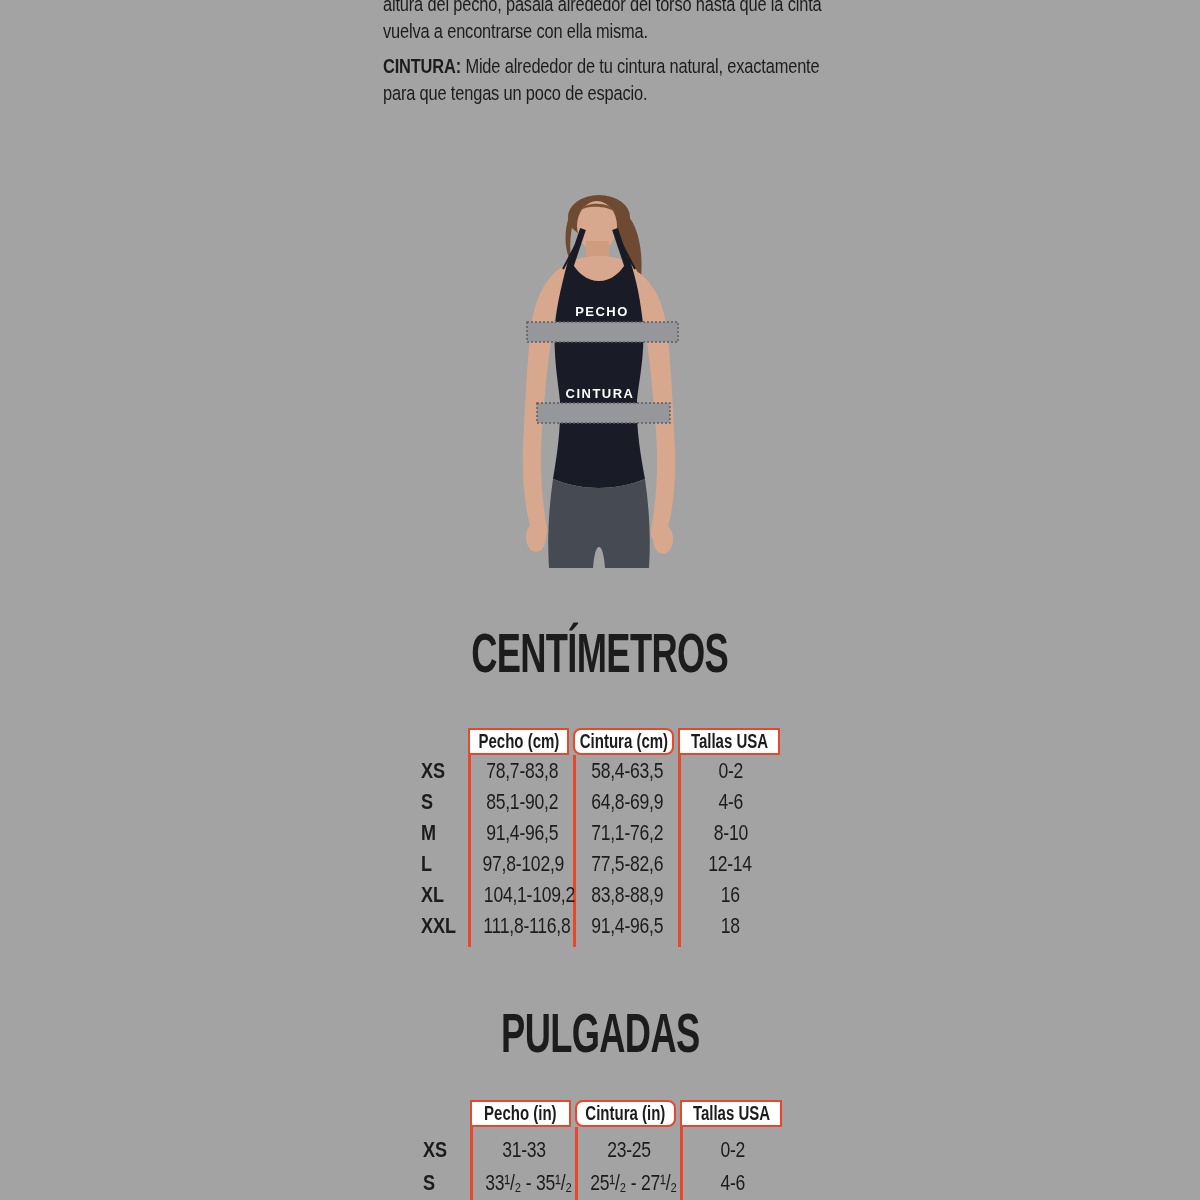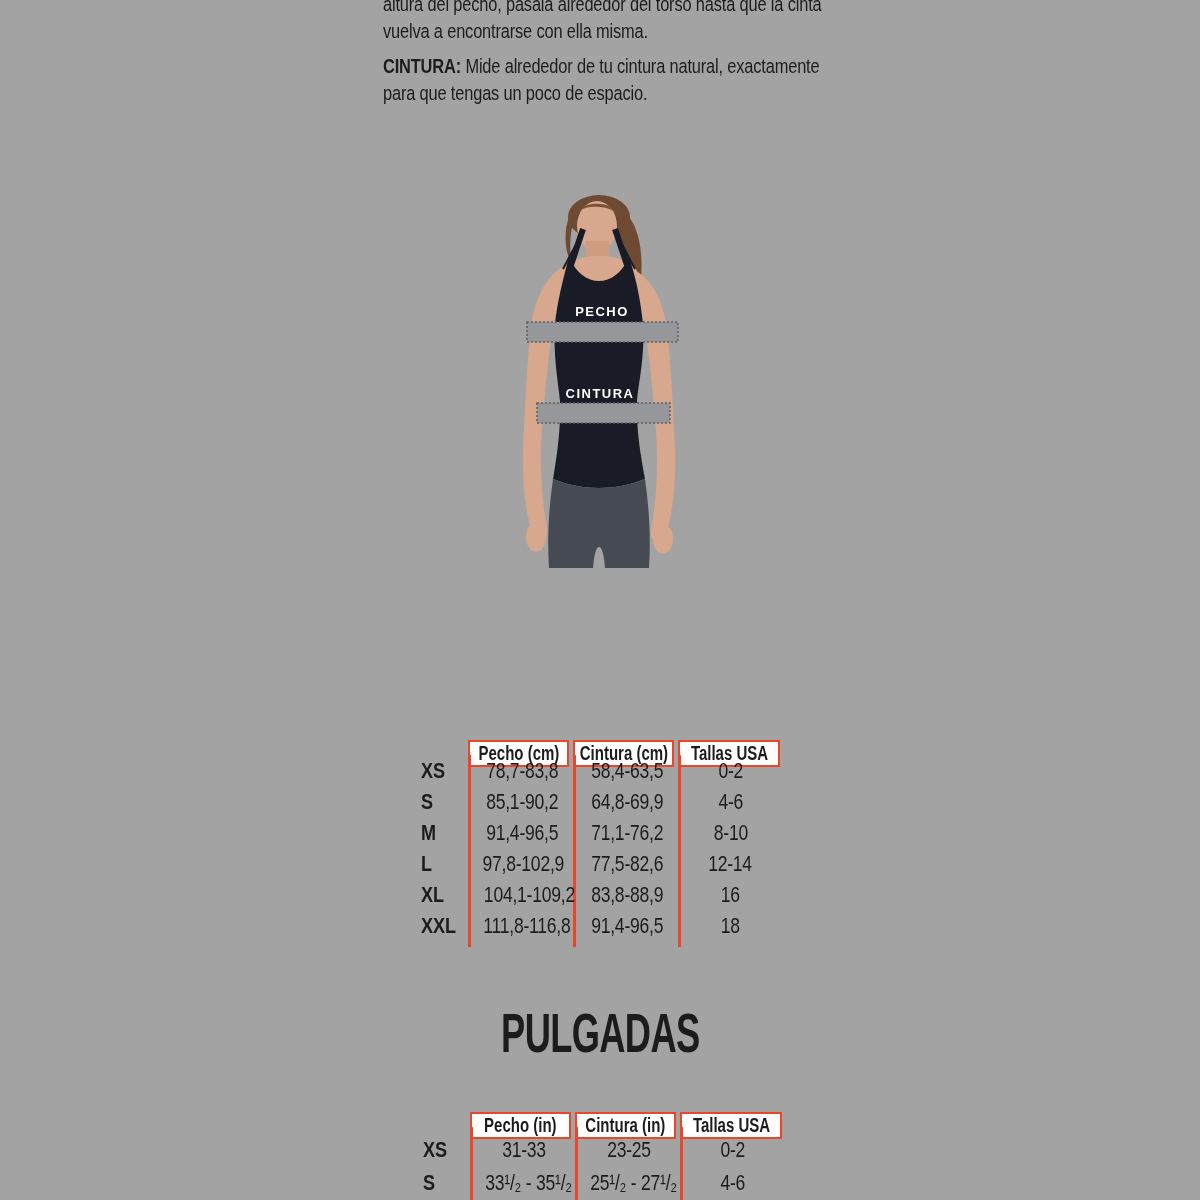--- a/index.html
+++ b/index.html
@@ -16,23 +16,23 @@
   
   .photo { position:absolute; left:483px; top:195px; width:234px; height:373px; }
 
   
   .heading { position:absolute; left:0; width:1200px; text-align:center; font-weight:bold; }
   .h-cond { display:inline-block; font-size:55px; line-height:50px; transform:scaleX(0.66); transform-origin:50% 50%; letter-spacing:-1px; }
 
   
   .sizetable { position:absolute; width:380px; }
   .thead { position:absolute; top:0; left:0; height:27px; width:380px; }
-  .hbox { position:absolute; top:12px; height:27px; border:2.5px solid #e9462a; display:flex; align-items:center; justify-content:center; background:#fff; }
+  .hbox { position:absolute; top:0; height:27px; border:2.5px solid #e9462a; display:flex; align-items:center; justify-content:center; background:#fff; }
   .hb1 { left:58px;  width:101px; }
-  .hb2 { left:163px; width:101px; }
+  .hb2 { left:163px; width:101px;border-radius:8px; }
   .hb3 { left:268px; width:102px; }
   .hc { display:inline-block; font-size:20px; font-weight:bold; white-space:nowrap; transform:scaleX(0.75); transform-origin:50% 50%; }
   .vline { position:absolute; width:3px; background:#e9462a; }
   .v1 { left:58px; } .v2 { left:163px; } .v3 { left:268px; }
   .trow { position:absolute; left:0; width:380px; display:flex; align-items:center; }
   .sizelab { position:absolute; left:11px; font-size:22px; font-weight:bold; transform:scaleX(0.82); transform-origin:0 50%; }
   .cell { position:absolute; text-align:center; }
   .cc { display:inline-block; font-size:22.5px; white-space:nowrap; transform:scaleX(0.78); transform-origin:50% 50%; letter-spacing:-0.3px; }
   .cell1 { left:61px;  width:102px; }
   .cell2 { left:166px; width:102px; }
@@ -83,20 +83,23 @@
       <rect x="44" y="127" width="151" height="20" fill="#96979a" stroke="#5d5e60" stroke-width="1.5" stroke-dasharray="2 2"></rect>
       <text x="119" y="121" text-anchor="middle" font-size="13" font-weight="bold" fill="#ffffff" letter-spacing="1.5">PECHO</text>
 
       <rect x="54" y="208" width="133" height="20" fill="#96979a" stroke="#5d5e60" stroke-width="1.5" stroke-dasharray="2 2"></rect>
       <text x="117" y="203" text-anchor="middle" font-size="13" font-weight="bold" fill="#ffffff" letter-spacing="1.5">CINTURA</text>
 
       <path d="M70 284 C100 296 132 296 162 284 C166 312 168 342 166 373 L122 373 C121 360 119 352 116 352 C113 352 111 360 110 373 L66 373 C64 342 66 312 70 284 Z" fill="#464a52"></path>
     </svg>
   </div>
 
+  <div class="heading" style="top:628px;">
+    <span class="h-cond">CENTÍMETROS</span>
+  </div>
 
   <div class="sizetable" style="left:410px; top:728px; height:220px;">
     <div class="thead">
       <div class="hbox hb1">
           <span class="hc">Pecho (cm)</span>
         </div>
       <div class="hbox hb2">
           <span class="hc">Cintura (cm)</span>
         </div>
       <div class="hbox hb3">

